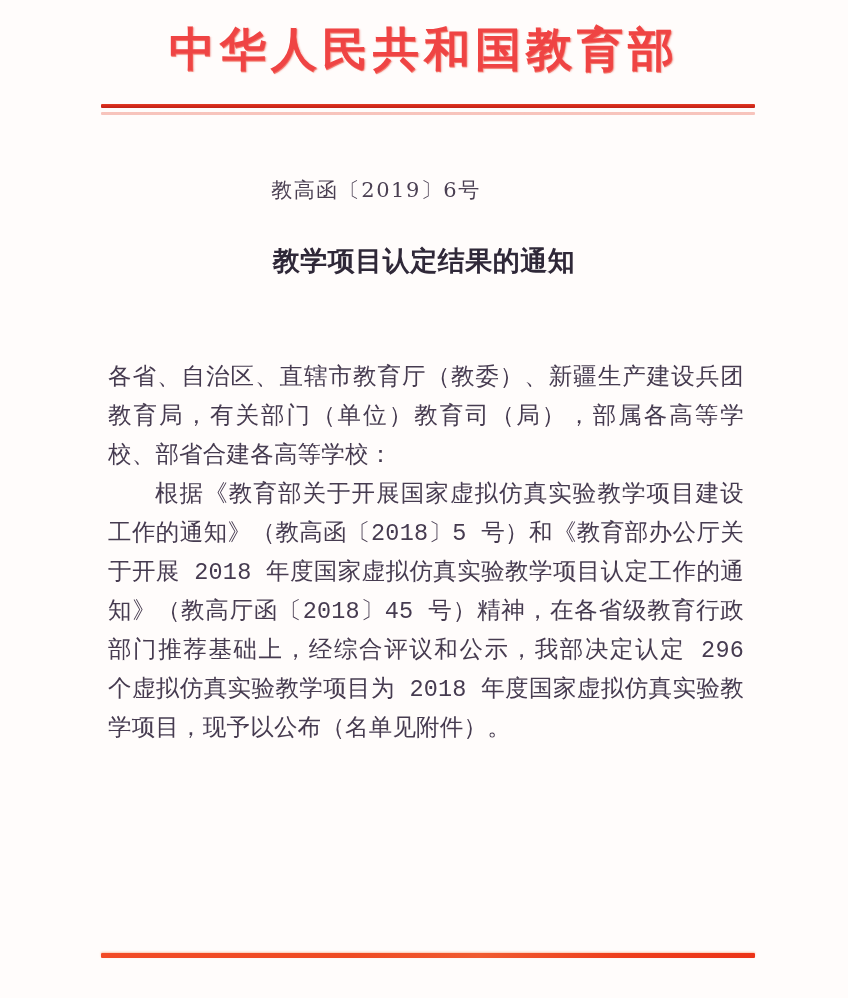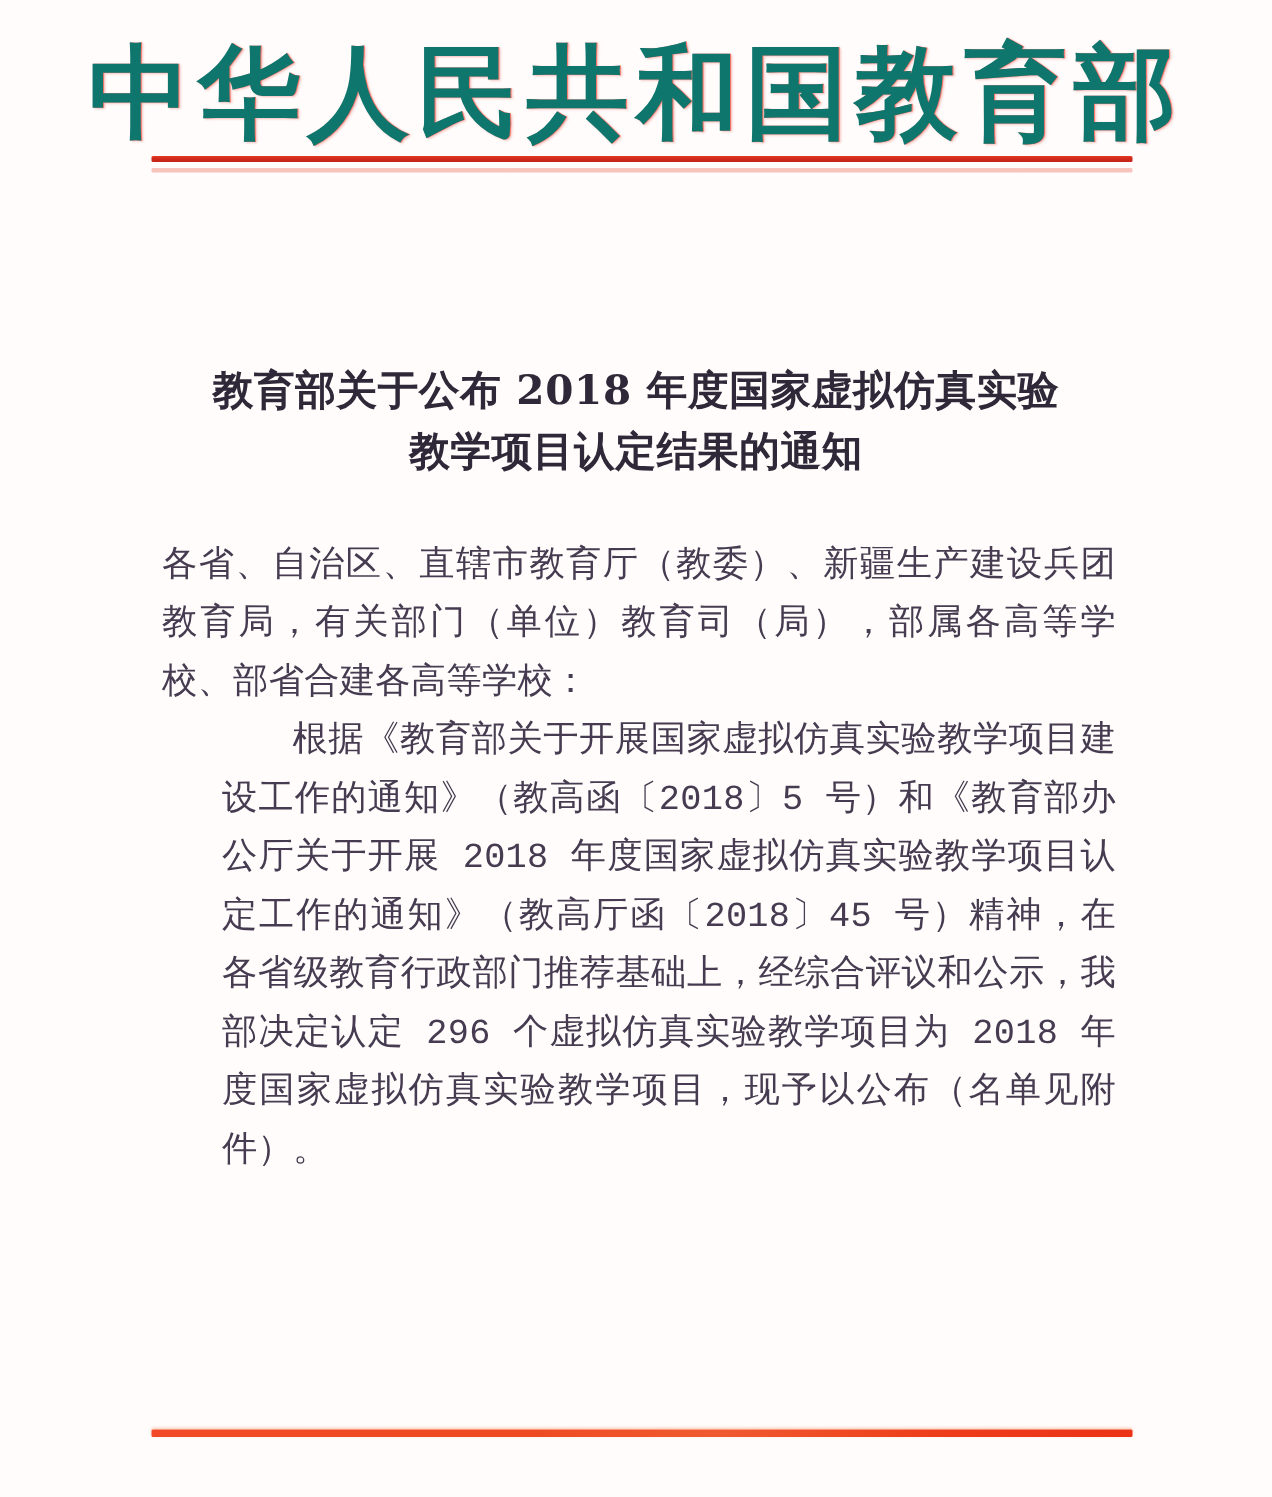--- a/index.html
+++ b/index.html
@@ -28,24 +28,24 @@
   .masthead {
     position: absolute;
     top: 22px;
     left: 0;
     width: 848px;
     text-align: center;
   }
   .masthead-title {
     display: inline-block;
     font-family: "DejaVu Serif", "Liberation Serif", serif;
-    font-size: 68px;
+    font-size: 46px;
     font-weight: 700;
     letter-spacing: 5px;
-    color: #0f766e;
+    color: #ef4444;
     line-height: 1.18;
     white-space: nowrap;
     text-shadow:
       0.6px 0.6px 0px #f3766a,
       1.4px 1.2px 1.6px rgba(216,36,28,0.30);
     -webkit-font-smoothing: antialiased;
   }
 
   
   .rule-top {
@@ -129,41 +129,42 @@
     font-size: 23.5px;
     line-height: 39px;
     color: #463b50;
     text-align: justify;
     text-justify: inter-ideograph;
     letter-spacing: 0.2px;
     margin: 0;
   }
   .para.indent {
     text-indent: 2em;
-    margin-left: 40px;
   }
   .para + .para {
     margin-top: 0px;
   }
 </style>
 </head>
 <body>
 
 <div class="page">
 
   <div class="masthead">
     <div class="masthead-title">中华人民共和国教育部</div>
   </div>
 
   <div class="rule-top"></div>
   <div class="rule-top-echo"></div>
 
+  <div class="doc-number">
+    <span>教高函〔2019〕6号</span>
+  </div>
 
   <div class="doc-title">
-    <div class="line">教育部关于公布 2018 年度国家虚拟仿真实验</div>
     <div class="line">教学项目认定结果的通知</div>
   </div>
 
   <div class="body-block">
     <p class="para">各省、自治区、直辖市教育厅（教委）、新疆生产建设兵团教育局，有关部门（单位）教育司（局），部属各高等学校、部省合建各高等学校：</p>
     <p class="para indent">根据《教育部关于开展国家虚拟仿真实验教学项目建设工作的通知》（教高函〔2018〕5 号）和《教育部办公厅关于开展 2018 年度国家虚拟仿真实验教学项目认定工作的通知》（教高厅函〔2018〕45 号）精神，在各省级教育行政部门推荐基础上，经综合评议和公示，我部决定认定 296 个虚拟仿真实验教学项目为 2018 年度国家虚拟仿真实验教学项目，现予以公布（名单见附件）。</p>
   </div>
 
   <div class="rule-bottom"></div>
 

